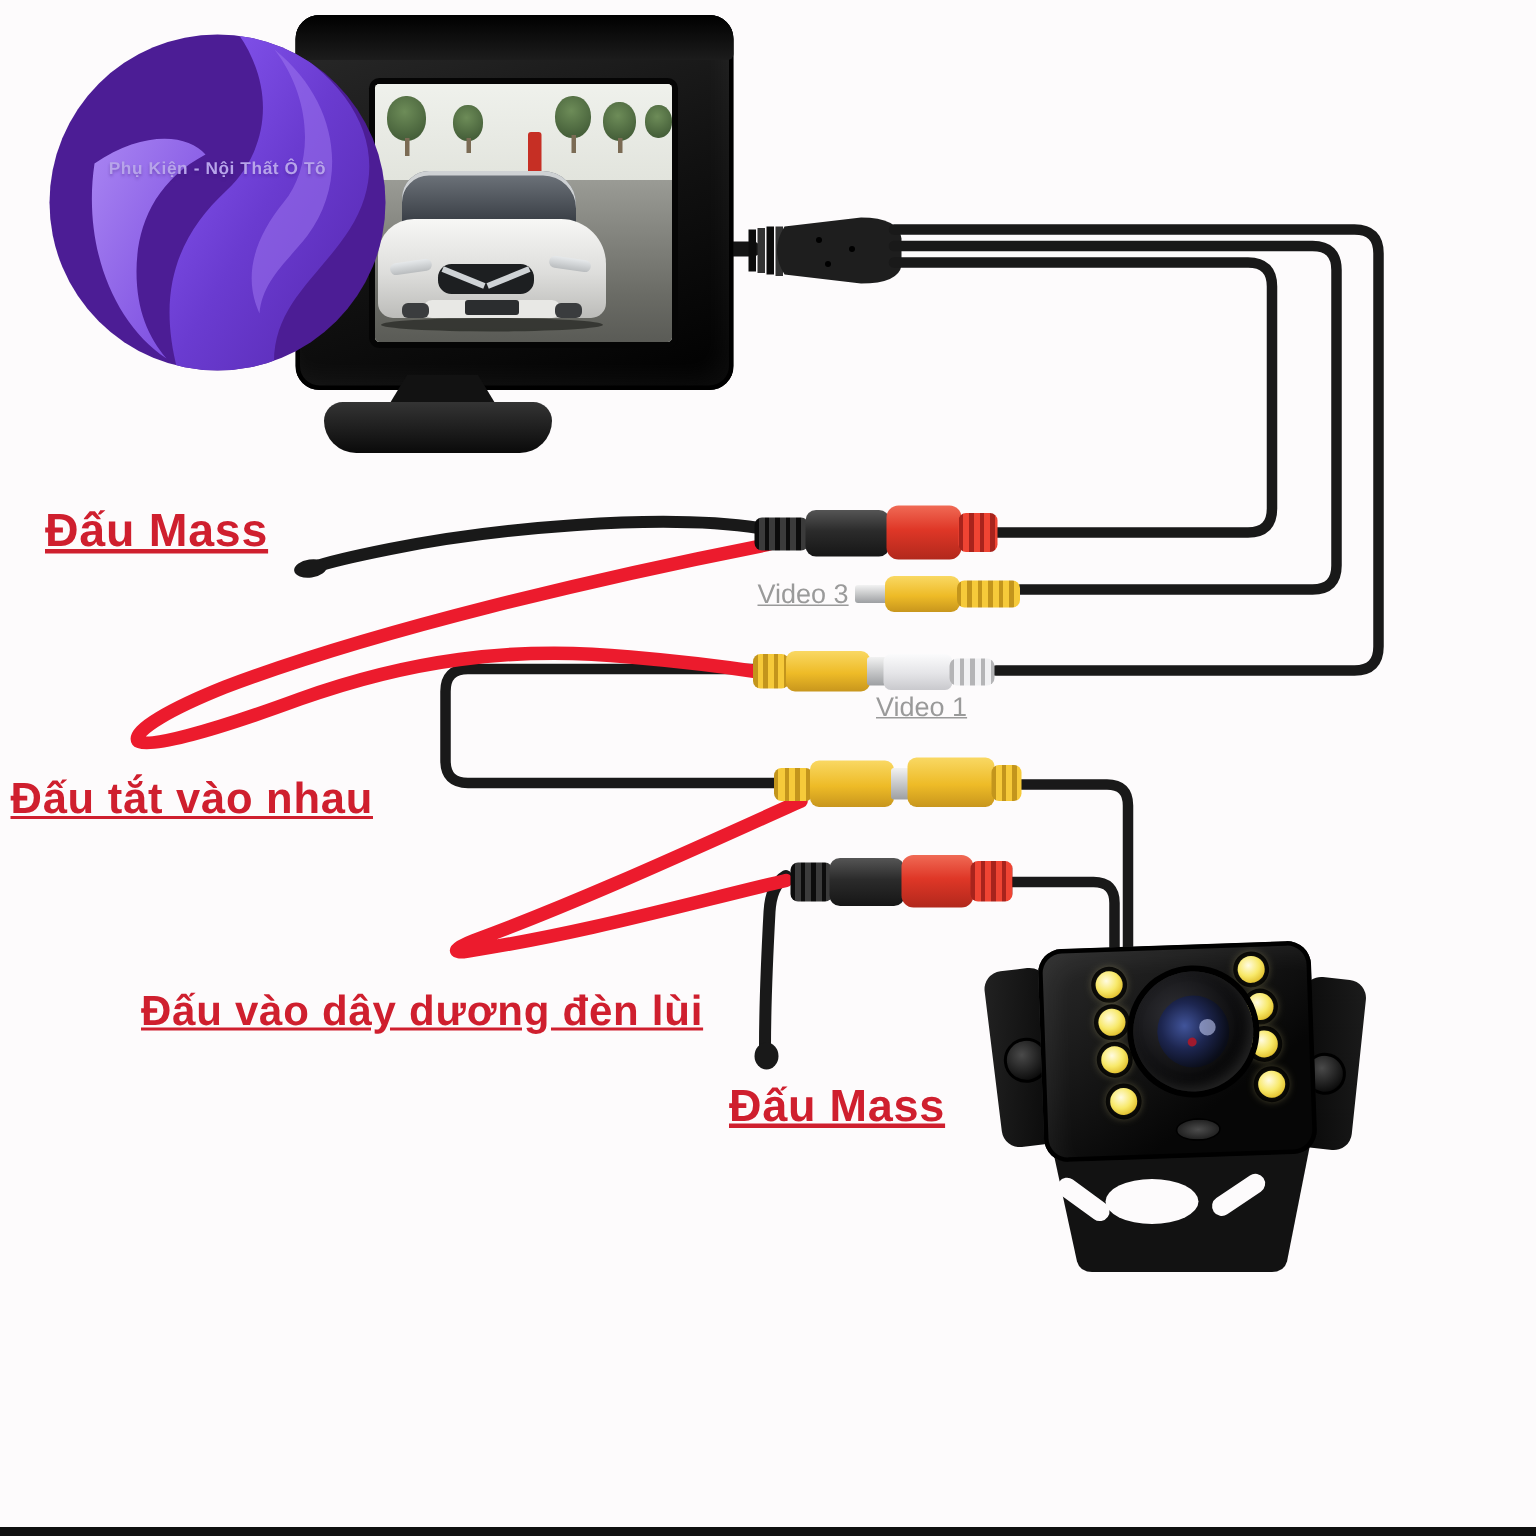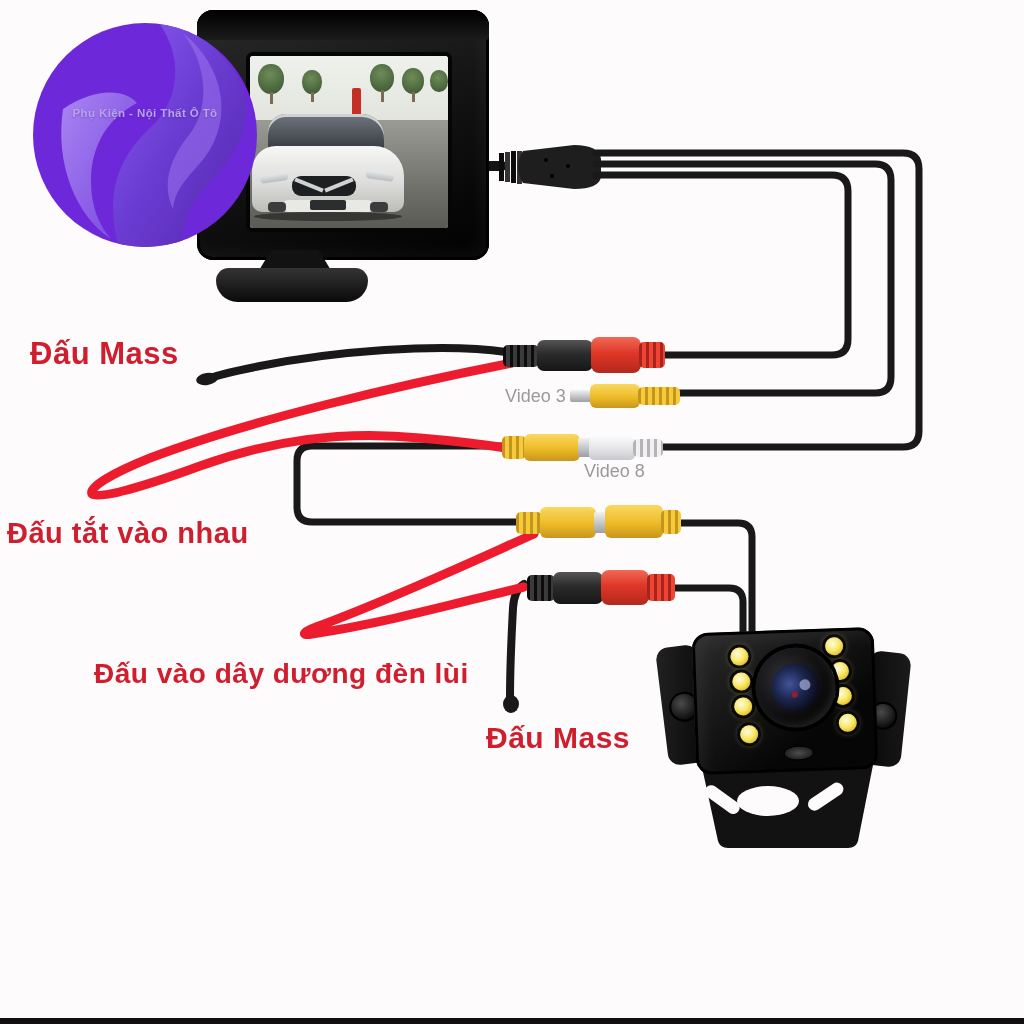--- a/index.html
+++ b/index.html
@@ -28,21 +28,21 @@
   .chev{position:absolute;width:30px;height:4px;background:#cfd3d6;top:7px;}
   .car-light{height:8px;background:linear-gradient(#e6e9eb,#b9bcbe);border-radius:4px;}
   .car-bumper{left:30px;top:86px;width:92px;height:12px;background:#e8e8e5;border-radius:6px;}
   .car-plate{left:58px;top:86px;width:36px;height:10px;background:#2b2d2f;border-radius:2px;}
   .car-fog{width:18px;height:10px;background:#3a3c3e;border-radius:4px;}
   .car-shadow{left:2px;top:98px;width:148px;height:9px;background:rgba(40,41,38,0.75);border-radius:50%;}
   .mon-neck{left:258px;top:250px;width:74px;height:22px;background:#121212;clip-path:polygon(18% 0,82% 0,100% 100%,0 100%);}
   .mon-base{left:216px;top:268px;width:152px;height:34px;background:linear-gradient(#343434,#0a0a0a);border-radius:14px 14px 24px 24px;}
 
   
-  .logo{left:33px;top:23px;width:224px;height:224px;border-radius:50%;background:#6d28d9;overflow:hidden;z-index:5;}
+  .logo{left:33px;top:23px;width:224px;height:224px;border-radius:50%;background:#4c1d95;overflow:hidden;z-index:5;}
   .logo-tagline{left:0;top:84px;width:100%;text-align:center;font-size:11.5px;font-weight:bold;color:#b7a4ea;letter-spacing:0.4px;text-shadow:0 1px 2px rgba(60,20,120,0.35);}
   .logo-brand{left:0;top:102px;width:100%;text-align:center;font-size:42px;font-weight:bold;color:#ffffff;text-shadow:0 2px 4px rgba(50,15,110,0.4);}
 
   
   .ribs-black{background:repeating-linear-gradient(90deg,#0c0c0c 0 3px,#3b3b3b 3px 7px);border-radius:5px;}
   .ribs-yellow{background:repeating-linear-gradient(90deg,#c3951c 0 3px,#f6ca3a 3px 7px);border-radius:5px;}
   .ribs-white{background:repeating-linear-gradient(90deg,#b4b4b6 0 3px,#f1f1f3 3px 7px);border-radius:5px;}
   .ribs-red{background:repeating-linear-gradient(90deg,#a8231c 0 3px,#ef4433 3px 7px);border-radius:5px;}
   .barrel-dark{background:linear-gradient(#555 0%,#2b2b2b 45%,#161616);border-radius:7px;}
   .plug-red{background:linear-gradient(#f06a55 0%,#df3727 45%,#b2281c);border-radius:8px;}
@@ -56,21 +56,21 @@
   .cam-screw{position:absolute;border-radius:50%;background:radial-gradient(circle at 40% 35%,#4a4a4a,#0c0c0c 75%);border:2px solid #000;}
   .cam-body{left:694px;top:630px;width:182px;height:142px;background:linear-gradient(145deg,#2b2b2b,#060606 70%);border-radius:16px;transform:rotate(-2deg);box-shadow:inset 0 0 0 3px #000, inset 10px 10px 16px rgba(255,255,255,0.05);z-index:3;}
   .cam-led{position:absolute;width:18px;height:18px;border-radius:50%;background:radial-gradient(circle at 40% 35%,#fffbe2 0%,#f8e96a 45%,#e5c636 72%,#87690f 100%);box-shadow:0 0 0 3px rgba(0,0,0,0.85),0 0 7px rgba(255,240,150,0.75);}
   .cam-lens{position:absolute;left:62px;top:18px;width:80px;height:80px;border-radius:50%;background:radial-gradient(circle at 35% 35%,#2e2e33,#0a0a0b 62%,#000);box-shadow:0 0 0 4px #000, inset -3px -3px 8px #242424;}
   .cam-glass{position:absolute;left:16px;top:16px;width:48px;height:48px;border-radius:50%;background:radial-gradient(circle at 38% 42%,#41549a 0%,#1d2650 38%,#0a0d19 72%,#05060a);}
   .cam-glint{position:absolute;left:28px;top:16px;width:11px;height:11px;border-radius:50%;background:rgba(205,215,255,0.55);}
   .cam-speck{position:absolute;left:20px;top:28px;width:6px;height:6px;border-radius:50%;background:#a01a2e;}
   .cam-oval{position:absolute;left:88px;top:116px;width:28px;height:13px;border-radius:50%;background:radial-gradient(#4d4d4d,#101010);border:1px solid #000;}
 
   .bottom-bar{left:0;top:1018px;width:1024px;height:6px;background:#101010;z-index:6;}
-  .lab{z-index:6;}
+  .lab{z-index:6;text-decoration:underline;}
 </style>
 </head>
 <body>
 
 <div id="canvas">
 
   <svg class="abs" width="1024" height="1024" style="left:0;top:0;z-index:1;">
 
     <path d="M482 166 L502 166" stroke="#141414" stroke-width="10" stroke-linecap="round" fill="none"></path>
     <g>
@@ -213,19 +213,19 @@
       <div class="cam-glass">
         <span class="cam-glint"></span>
         <span class="cam-speck"></span>
       </div>
     </div>
     <span class="cam-oval"></span>
   </div>
 
   <div class="abs lab red-label" style="left:30px;top:336px;font-size:31px;">Đấu Mass</div>
   <div class="abs lab grey-label" style="left:505px;top:386px;font-size:18px;">Video 3</div>
-  <div class="abs lab grey-label" style="left:584px;top:461px;font-size:18px;">Video 8</div>
+  <div class="abs lab grey-label" style="left:584px;top:461px;font-size:18px;">Video 1</div>
   <div class="abs lab red-label" style="left:94px;top:658px;font-size:28px;">Đấu vào dây dương đèn lùi</div>
   <div class="abs lab red-label" style="left:7px;top:517px;font-size:29px;">Đấu tắt vào nhau</div>
   <div class="abs lab red-label" style="left:486px;top:721px;font-size:30px;">Đấu Mass</div>
 
   <div class="abs bottom-bar"></div>
 </div>
 
 </body></html>

